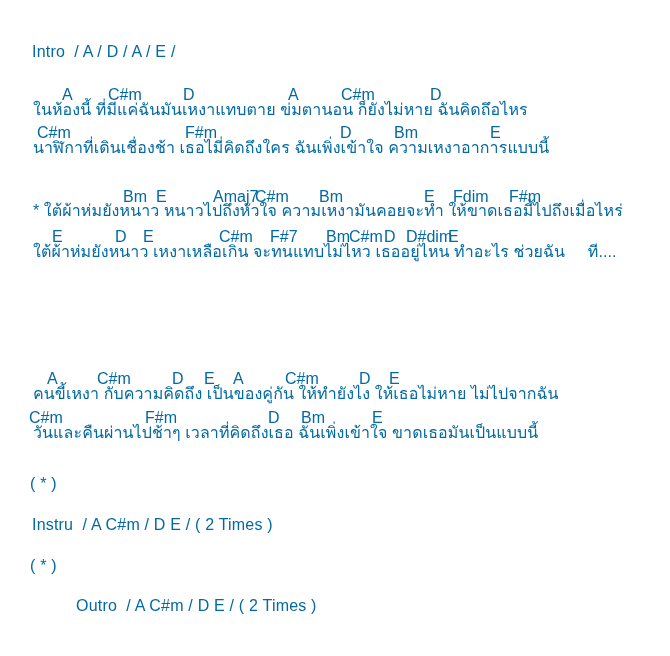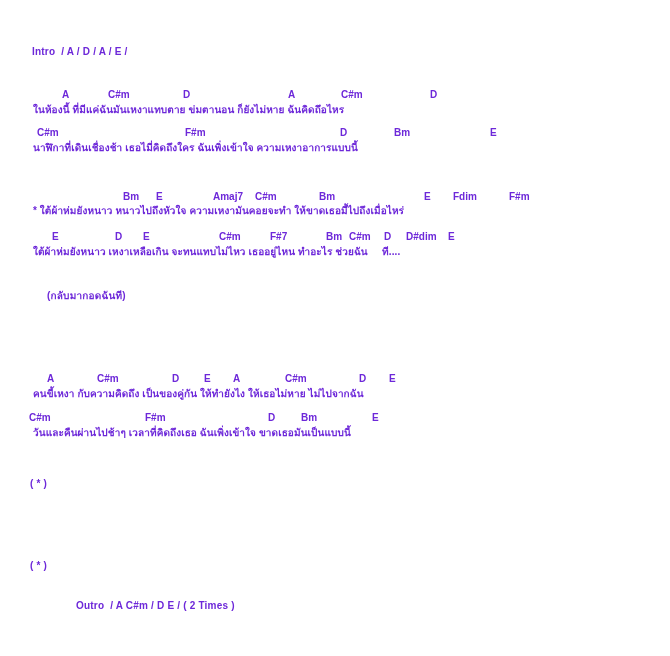--- a/index.html
+++ b/index.html
@@ -6,23 +6,23 @@
     margin: 0;
     padding: 0;
     background: #ffffff;
   }
   .sheet {
     position: relative;
     width: 670px;
     height: 656px;
     background: #ffffff;
     font-family: "Liberation Sans", "DejaVu Sans", sans-serif;
-    font-weight: 700;
-    font-size: 10px;
-    color: #6d28d9;
+    font-weight: 400;
+    font-size: 16px;
+    color: #0369a1;
     overflow: hidden;
   }
   .line {
     position: absolute;
     white-space: pre;
     line-height: 18px;
   }
   .chords-line {
     left: 0;
     width: 100%;
@@ -42,21 +42,21 @@
 <div class="sheet">
     <div class="line label" style="top: 43px; left: 32px;">Intro  / A / D / A / E /</div>
     <div class="line chords-line" style="top: 86px;"><span class="chord" style="left: 62px;">A</span><span class="chord" style="left: 108px;">C#m</span><span class="chord" style="left: 183px;">D</span><span class="chord" style="left: 288px;">A</span><span class="chord" style="left: 341px;">C#m</span><span class="chord" style="left: 430px;">D</span></div>
     <div class="line lyric" style="top: 101px; left: 33px;">ในห้องนี้ ที่มีแค่ฉันมันเหงาแทบตาย ข่มตานอน ก็ยังไม่หาย ฉันคิดถึอไหร</div>
     <div class="line chords-line" style="top: 124px;"><span class="chord" style="left: 37px;">C#m</span><span class="chord" style="left: 185px;">F#m</span><span class="chord" style="left: 340px;">D</span><span class="chord" style="left: 394px;">Bm</span><span class="chord" style="left: 490px;">E</span></div>
     <div class="line lyric" style="top: 139px; left: 33px;">นาฬิกาที่เดินเชื่องช้า เธอไมี่คิดถึงใคร ฉันเพิ่งเข้าใจ ความเหงาอาการแบบนี้</div>
     <div class="line chords-line" style="top: 188px;"><span class="chord" style="left: 123px;">Bm</span><span class="chord" style="left: 156px;">E</span><span class="chord" style="left: 213px;">Amaj7</span><span class="chord" style="left: 255px;">C#m</span><span class="chord" style="left: 319px;">Bm</span><span class="chord" style="left: 424px;">E</span><span class="chord" style="left: 453px;">Fdim</span><span class="chord" style="left: 509px;">F#m</span></div>
     <div class="line lyric" style="top: 202px; left: 33px;">* ใต้ผ้าห่มยังหนาว หนาวไปถึงหัวใจ ความเหงามันคอยจะทำ ให้ขาดเธอมี้ไปถึงเมื่อไหร่</div>
     <div class="line chords-line" style="top: 228px;"><span class="chord" style="left: 52px;">E</span><span class="chord" style="left: 115px;">D</span><span class="chord" style="left: 143px;">E</span><span class="chord" style="left: 219px;">C#m</span><span class="chord" style="left: 270px;">F#7</span><span class="chord" style="left: 326px;">Bm</span><span class="chord" style="left: 349px;">C#m</span><span class="chord" style="left: 384px;">D</span><span class="chord" style="left: 406px;">D#dim</span><span class="chord" style="left: 448px;">E</span></div>
     <div class="line lyric" style="top: 243px; left: 33px;">ใต้ผ้าห่มยังหนาว เหงาเหลือเกิน จะทนแทบไม่ไหว เธออยู่ไหน ทำอะไร ช่วยฉัน     ที....</div>
-    <div class="line label" style="top: 287px; left: 47px;">(กลับมากอดฉันที)</div>
     <div class="line chords-line" style="top: 370px;"><span class="chord" style="left: 47px;">A</span><span class="chord" style="left: 97px;">C#m</span><span class="chord" style="left: 172px;">D</span><span class="chord" style="left: 204px;">E</span><span class="chord" style="left: 233px;">A</span><span class="chord" style="left: 285px;">C#m</span><span class="chord" style="left: 359px;">D</span><span class="chord" style="left: 389px;">E</span></div>
     <div class="line lyric" style="top: 385px; left: 33px;">คนขี้เหงา กับความคิดถึง เป็นของคู่กัน ให้ทำยังไง ให้เธอไม่หาย ไม่ไปจากฉัน</div>
     <div class="line chords-line" style="top: 409px;"><span class="chord" style="left: 29px;">C#m</span><span class="chord" style="left: 145px;">F#m</span><span class="chord" style="left: 268px;">D</span><span class="chord" style="left: 301px;">Bm</span><span class="chord" style="left: 372px;">E</span></div>
     <div class="line lyric" style="top: 424px; left: 33px;">วันและคืนผ่านไปช้าๆ เวลาที่คิดถึงเธอ ฉันเพิ่งเข้าใจ ขาดเธอมันเป็นแบบนี้</div>
     <div class="line label" style="top: 475px; left: 30px;">( * )</div>
+    <div class="line label" style="top: 516px; left: 32px;">Instru  / A C#m / D E / ( 2 Times )</div>
     <div class="line label" style="top: 557px; left: 30px;">( * )</div>
     <div class="line label" style="top: 597px; left: 32px; margin-left: 44px;">Outro  / A C#m / D E / ( 2 Times )</div>
   </div>
 
 </body></html>

